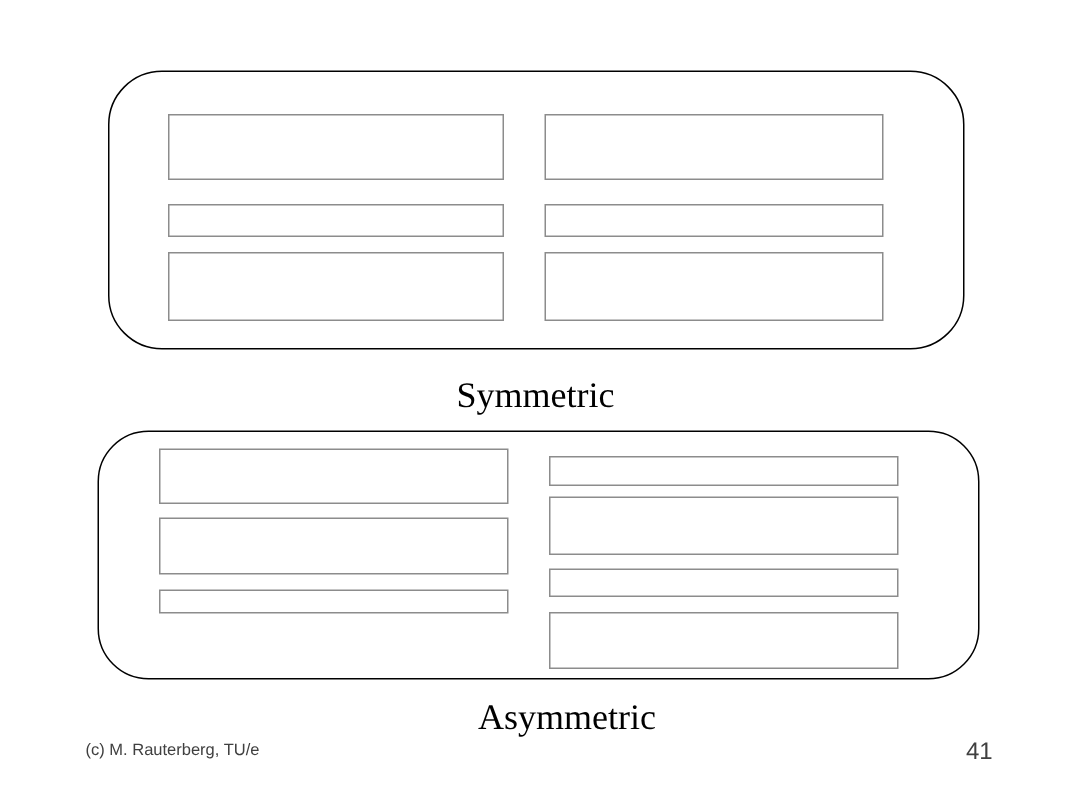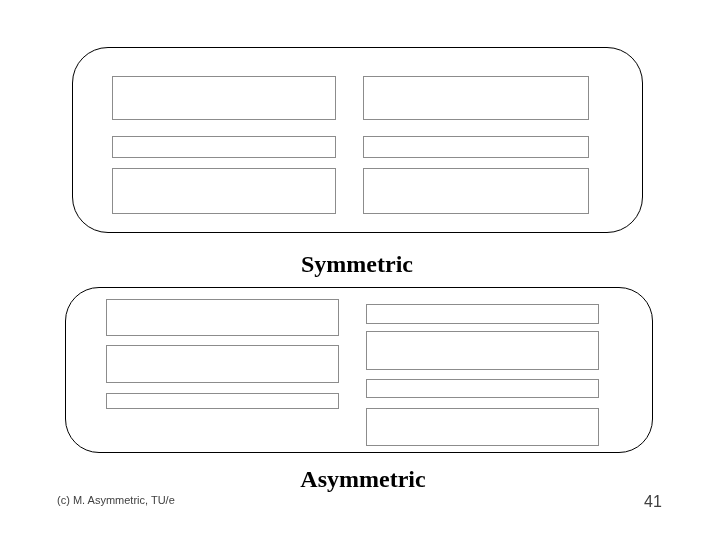--- a/index.html
+++ b/index.html
@@ -24,21 +24,21 @@
   .layout-box {
     position: absolute;
     border: 1px solid var(--box-border, #8c8c8c);
     background: var(--box-fill, #ffffff);
     box-sizing: border-box;
   }
   .panel-label {
     position: absolute;
     transform: translateX(-50%);
     font-family: "Liberation Serif", serif;
-    font-weight: bold;
+    font-weight: normal;
     font-size: 24px;
     line-height: 1;
     color: var(--text, #000000);
     white-space: nowrap;
     text-align: center;
   }
   .footer-credit {
     position: absolute;
     left: 57px;
     top: 494px;
@@ -77,19 +77,19 @@
   <div class="panel" id="panel-1" style="left: 65px; top: 287px; width: 588px; height: 166px; border-radius: 34px;">
       <div class="layout-box" style="left: 40px; top: 11px; width: 233px; height: 37px;"></div>
       <div class="layout-box" style="left: 300px; top: 16px; width: 233px; height: 20px;"></div>
       <div class="layout-box" style="left: 40px; top: 57px; width: 233px; height: 38px;"></div>
       <div class="layout-box" style="left: 300px; top: 43px; width: 233px; height: 39px;"></div>
       <div class="layout-box" style="left: 40px; top: 105px; width: 233px; height: 16px;"></div>
       <div class="layout-box" style="left: 300px; top: 91px; width: 233px; height: 19px;"></div>
       <div class="layout-box" style="left: 300px; top: 120px; width: 233px; height: 38px;"></div>
     </div>
 
-  <div class="panel-label" id="label-1" style="left: 363px; top: 467px;">Asymmetric</div>
+  <div class="panel-label" id="label-1" style="left: 378px; top: 467px;">Asymmetric</div>
 
-  <div class="footer-credit">(c) M. Asymmetric, TU/e</div>
+  <div class="footer-credit">(c) M. Rauterberg, TU/e</div>
 
   <div class="page-number">41</div>
 
 </div>
 
 </body></html>

